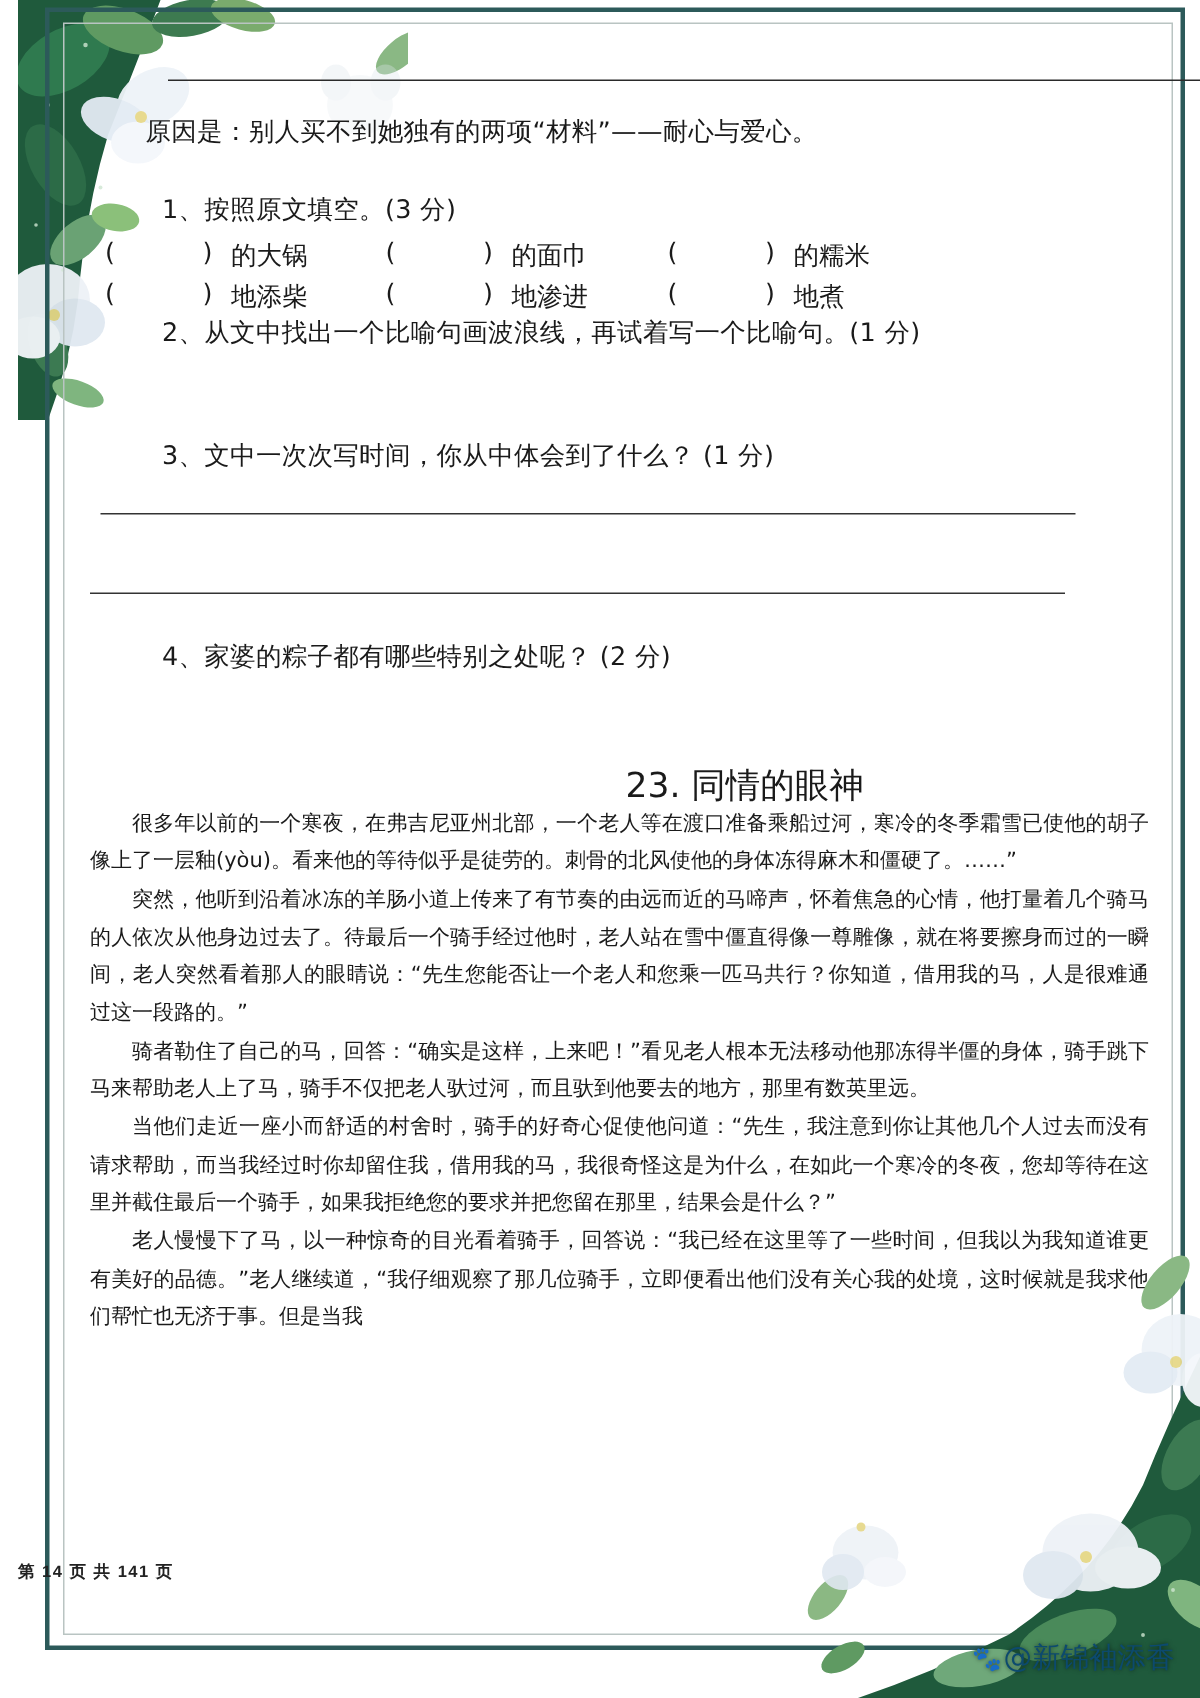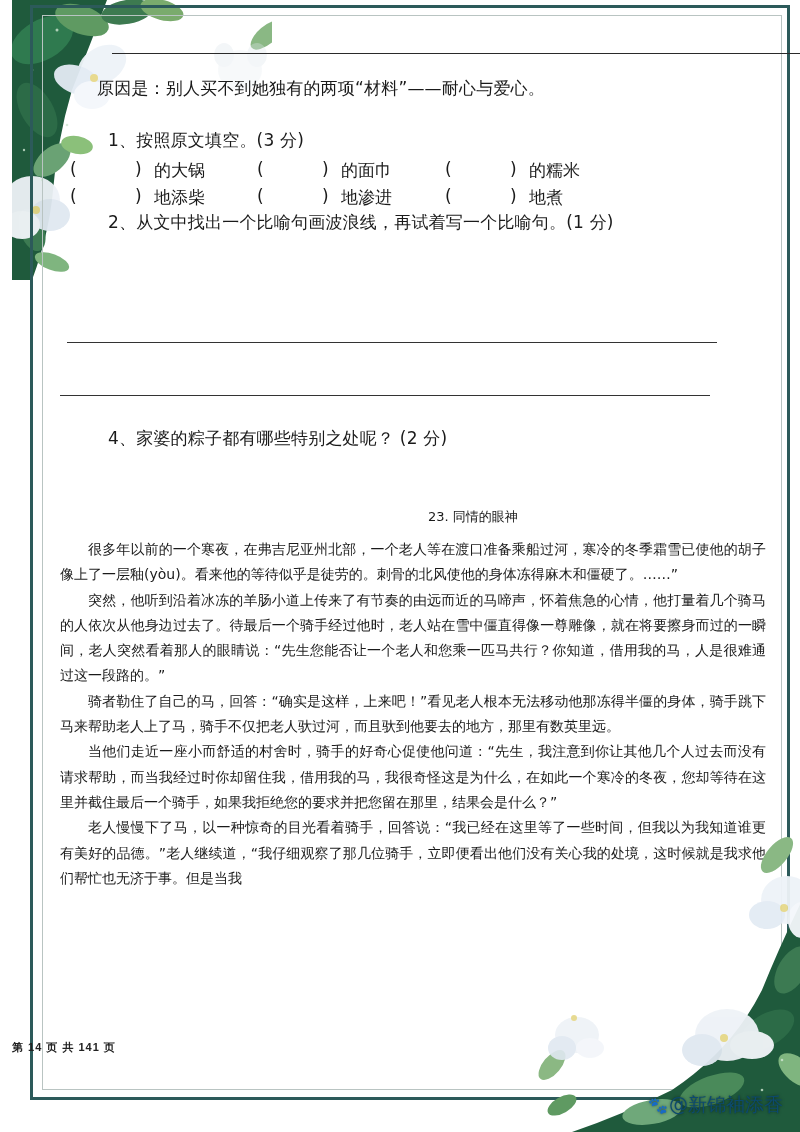--- a/index.html
+++ b/index.html
@@ -51,21 +51,21 @@
     .q2 { top: 214px; }
     .q3 { top: 296px; }
     .answer-line {
       position: absolute; height: 1px; background: #333;
     }
     .al1 { left: 55px; top: 342px; width: 650px; }
     .al2 { left: 48px; top: 395px; width: 650px; }
     .q4 { top: 430px; }
 
     .story-title {
-      position: absolute; left: 405px; top: 508px; font-size: 13px; white-space: nowrap; margin-left: 11px;
+      position: absolute; left: 405px; top: 508px; font-size: 23px; white-space: nowrap;
     }
     .story {
       position: absolute; left: 48px; top: 537px; width: 706px;
       font-size: 14px; line-height: 25.3px; text-align: justify;
     }
     .story p { margin: 0; text-indent: 2em; }
 
     .page-number {
       position: absolute; left: 0; width: 800px; top: 1040px; text-align: left;
       font-family: Liberation Sans, sans-serif; font-size: 11px; font-weight: bold;
@@ -160,20 +160,21 @@
     </div>
     <div class="fill-item c3">
       <span class="paren-open">(</span>
       <span class="paren-close">)</span>
       <span class="label">地煮</span>
     </div>
   </div>
 
   <div class="text q q2">2、从文中找出一个比喻句画波浪线，再试着写一个比喻句。(1 分)</div>
 
+  <div class="text q q3">3、文中一次次写时间，你从中体会到了什么？ (1 分)</div>
   <div class="answer-line al1"></div>
   <div class="answer-line al2"></div>
 
   <div class="text q q4">4、家婆的粽子都有哪些特别之处呢？ (2 分)</div>
 
   <div class="story-title">23. 同情的眼神</div>
   <div class="story">
     <p>很多年以前的一个寒夜，在弗吉尼亚州北部，一个老人等在渡口准备乘船过河，寒冷的冬季霜雪已使他的胡子像上了一层釉(yòu)。看来他的等待似乎是徒劳的。刺骨的北风使他的身体冻得麻木和僵硬了。……”</p>
     <p>突然，他听到沿着冰冻的羊肠小道上传来了有节奏的由远而近的马啼声，怀着焦急的心情，他打量着几个骑马的人依次从他身边过去了。待最后一个骑手经过他时，老人站在雪中僵直得像一尊雕像，就在将要擦身而过的一瞬间，老人突然看着那人的眼睛说：“先生您能否让一个老人和您乘一匹马共行？你知道，借用我的马，人是很难通过这一段路的。”</p>
     <p>骑者勒住了自己的马，回答：“确实是这样，上来吧！”看见老人根本无法移动他那冻得半僵的身体，骑手跳下马来帮助老人上了马，骑手不仅把老人驮过河，而且驮到他要去的地方，那里有数英里远。</p>

